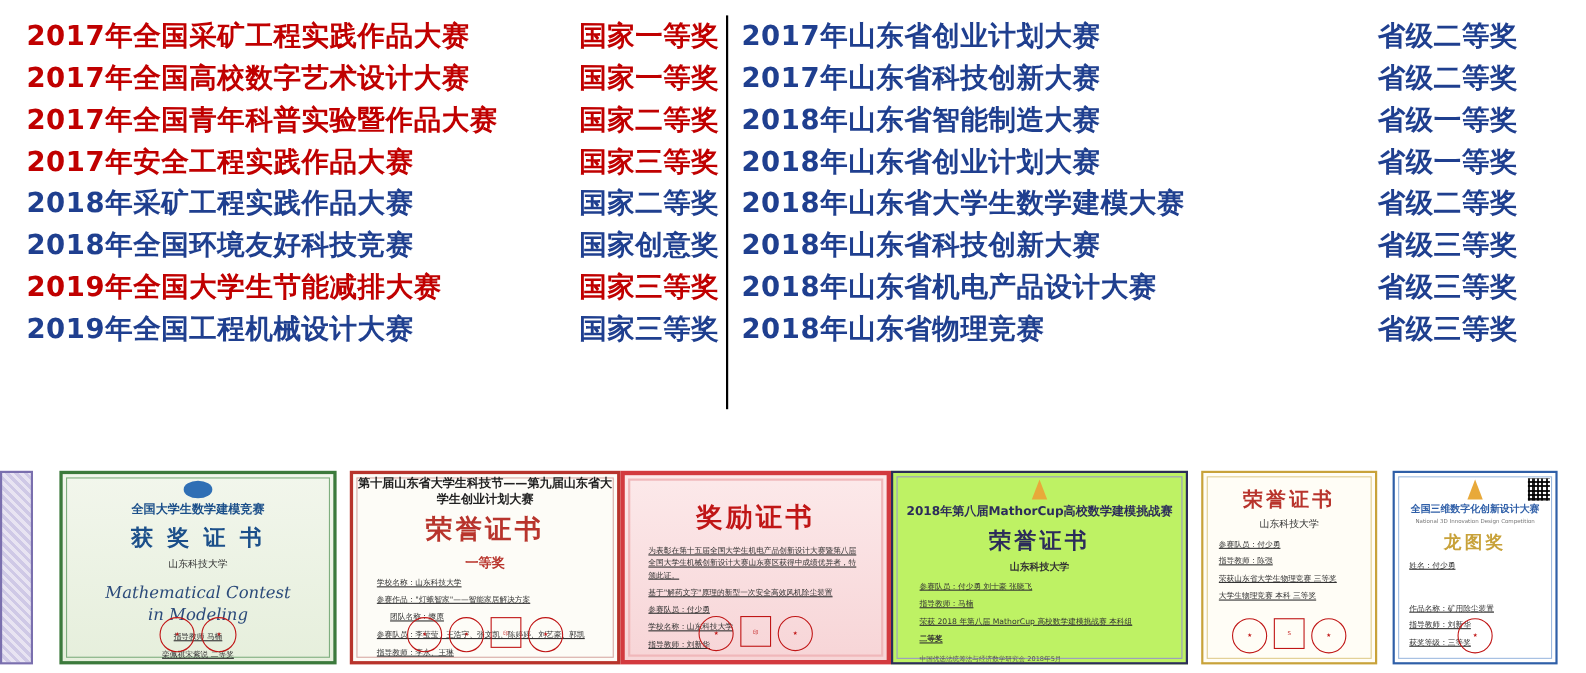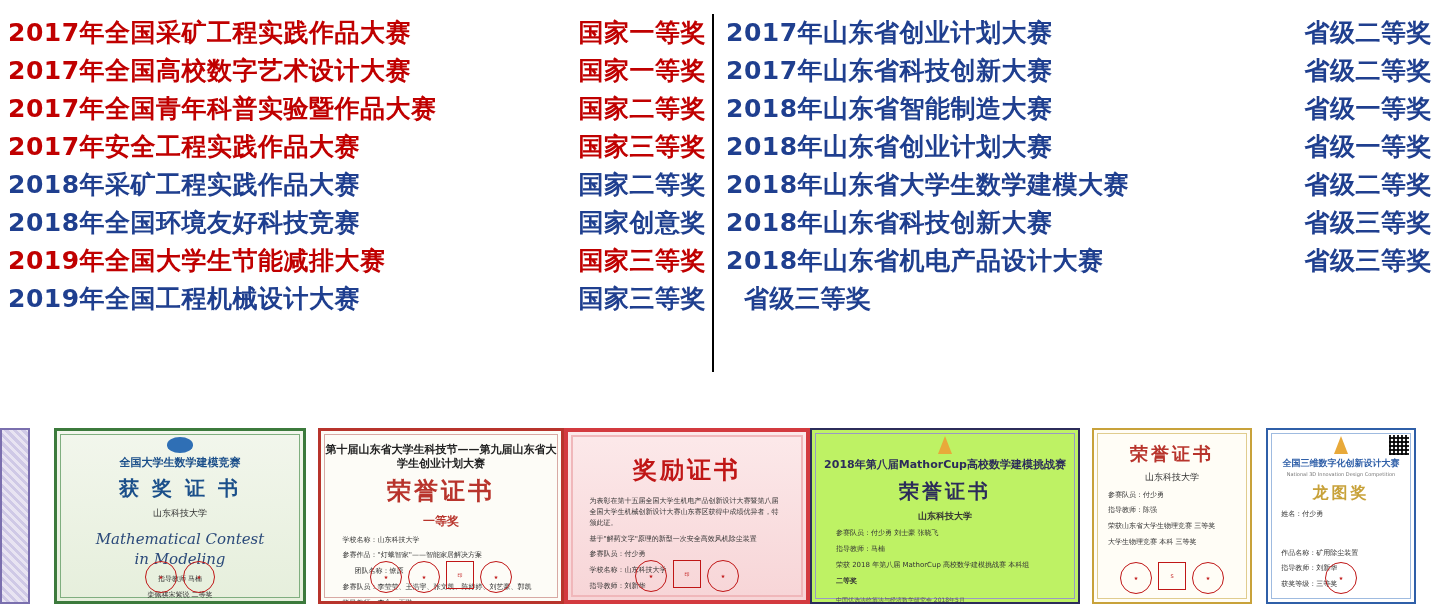--- a/index.html
+++ b/index.html
@@ -25,22 +25,22 @@
     width: 1442px;
     height: 372px;
     box-sizing: border-box;
     padding-top: 14px;
   }
   .col {
     position: relative;
     box-sizing: border-box;
   }
   .col-left {
-    width: 712px;
-    padding-left: 8px;
+    width: 660px;
+    padding-left: 24px;
     padding-right: 6px;
   }
   .col-right {
     width: 730px;
     padding-left: 12px;
     padding-right: 10px;
     border-left: 2px solid #000000;
   }
   .row {
     display: flex;
@@ -107,20 +107,21 @@
     margin-top: 5px;
     text-align: center;
     line-height: 1.5;
   }
   .cert-lines {
     font-size: 7px;
     line-height: 1.55;
     margin-top: 5px;
     text-align: left;
     width: 82%;
+    text-decoration: underline;
   }
 
   
   .cert0 {
     width: 30px; height: 176px;
     background:
       repeating-linear-gradient(45deg, #e8e4f2 0 3px, #cfc9e6 3px 6px);
     border: 2px solid #7a6fae;
   }
   
@@ -291,20 +292,21 @@
       </div>
       <div class="row">
         <span class="name c-blue">2018年山东省科技创新大赛</span>
         <span class="prize c-blue">省级三等奖</span>
       </div>
       <div class="row">
         <span class="name c-blue">2018年山东省机电产品设计大赛</span>
         <span class="prize c-blue">省级三等奖</span>
       </div>
       <div class="row">
+        <span class="name c-blue">2018年山东省物理竞赛</span>
         <span class="prize c-blue">省级三等奖</span>
       </div>
 
     </div>
 
   </div>
 
   <div class="certs">
 
     <div class="cert cert0"></div>
@@ -320,21 +322,21 @@
         <div class="cert-lines" style="color:#333;text-align:center;">栾佩祺宋紫说  二等奖</div>
         <div class="seals-row">
           <div class="seal-sm">★</div>
           <div class="seal-sm">★</div>
         </div>
       </div>
     </div>
 
     <div class="cert cert2">
       <div class="cert-inner">
-        <div class="cert-title" style="color:#222;margin-top:12px;">第十届山东省大学生科技节——第九届山东省大学生创业计划大赛</div>
+        <div class="cert-title" style="color:#222;margin-top:2px;">第十届山东省大学生科技节——第九届山东省大学生创业计划大赛</div>
         <div class="cert-big" style="color:#b8342c;font-size:24px;margin-top:4px;">荣誉证书</div>
         <div class="cert-sub" style="color:#b8342c;font-weight:bold;font-size:12px;">一等奖</div>
         <div class="cert-lines" style="color:#333;">学校名称：山东科技大学</div>
         <div class="cert-lines" style="color:#333;">参赛作品："灯蛾智家"——智能家居解决方案</div>
         <div class="cert-lines" style="color:#333;padding-left:24px;">团队名称：燎原</div>
         <div class="cert-lines" style="color:#333;">参赛队员：李莹莹、王浩宇、张文凯、陈婷婷、刘艺豪、郭凯</div>
         <div class="cert-lines" style="color:#333;">指导教师：李永、王琳</div>
         <div class="seals-row">
           <div class="seal-sm">★</div>
           <div class="seal-sm">★</div>

